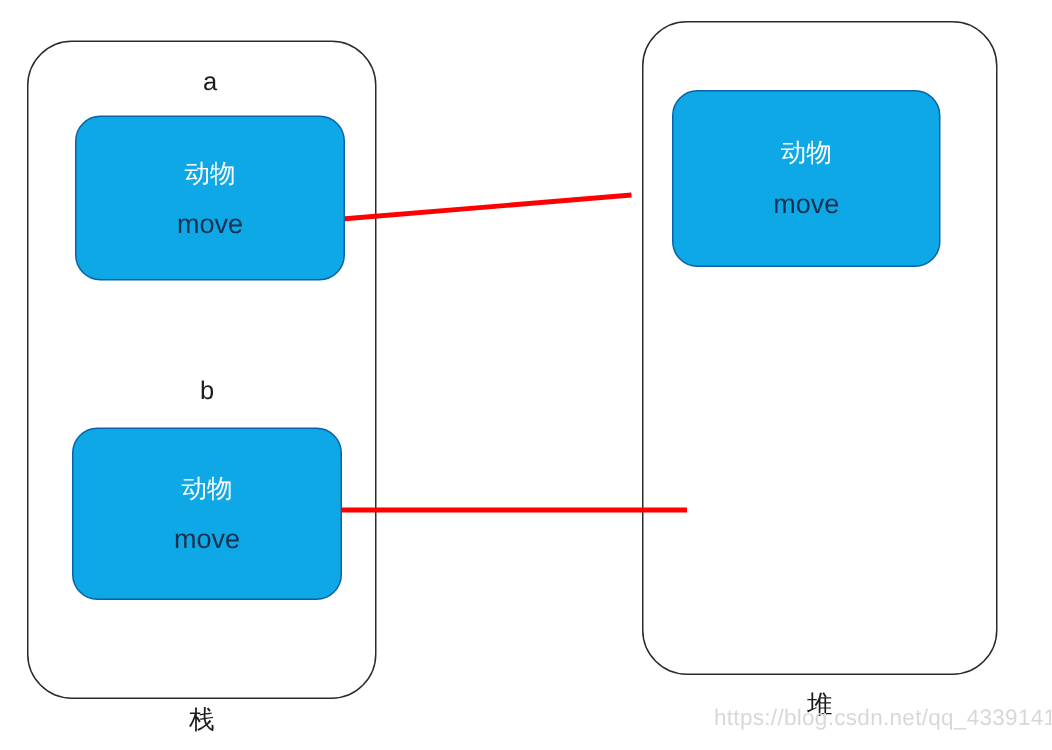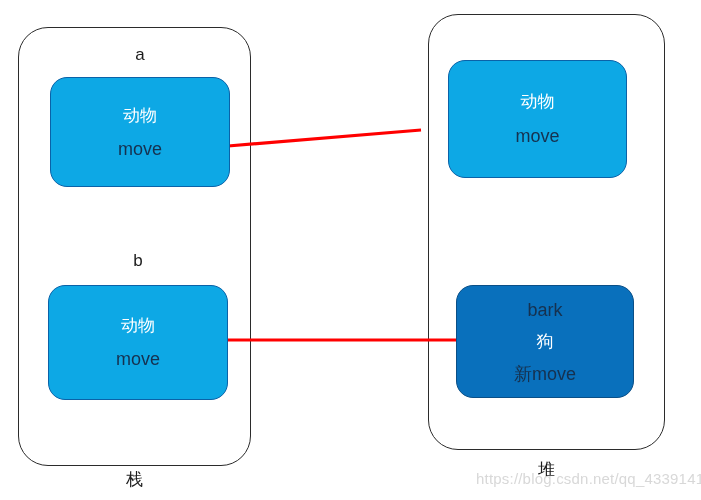--- a/index.html
+++ b/index.html
@@ -191,24 +191,19 @@
   <div class="obj-box light" id="box-stack-b">
     <div class="obj-line cn-white">动物</div>
     <div class="obj-line en-dark">move</div>
   </div>
 
   <div class="obj-box light" id="box-heap-animal">
     <div class="obj-line cn-white">动物</div>
     <div class="obj-line en-dark">move</div>
   </div>
 
-  <div class="obj-box dark" id="box-heap-dog">
-    <div class="obj-line en-dark">bark</div>
-    <div class="obj-line cn-white">狗</div>
-    <div class="obj-line mixed">新move</div>
-  </div>
 
   <div class="region-caption" id="caption-stack">栈</div>
   <div class="region-caption" id="caption-heap">堆</div>
 
   <div id="watermark">https://blog.csdn.net/qq_43391414</div>
 
 </div>
 
 </body></html>

